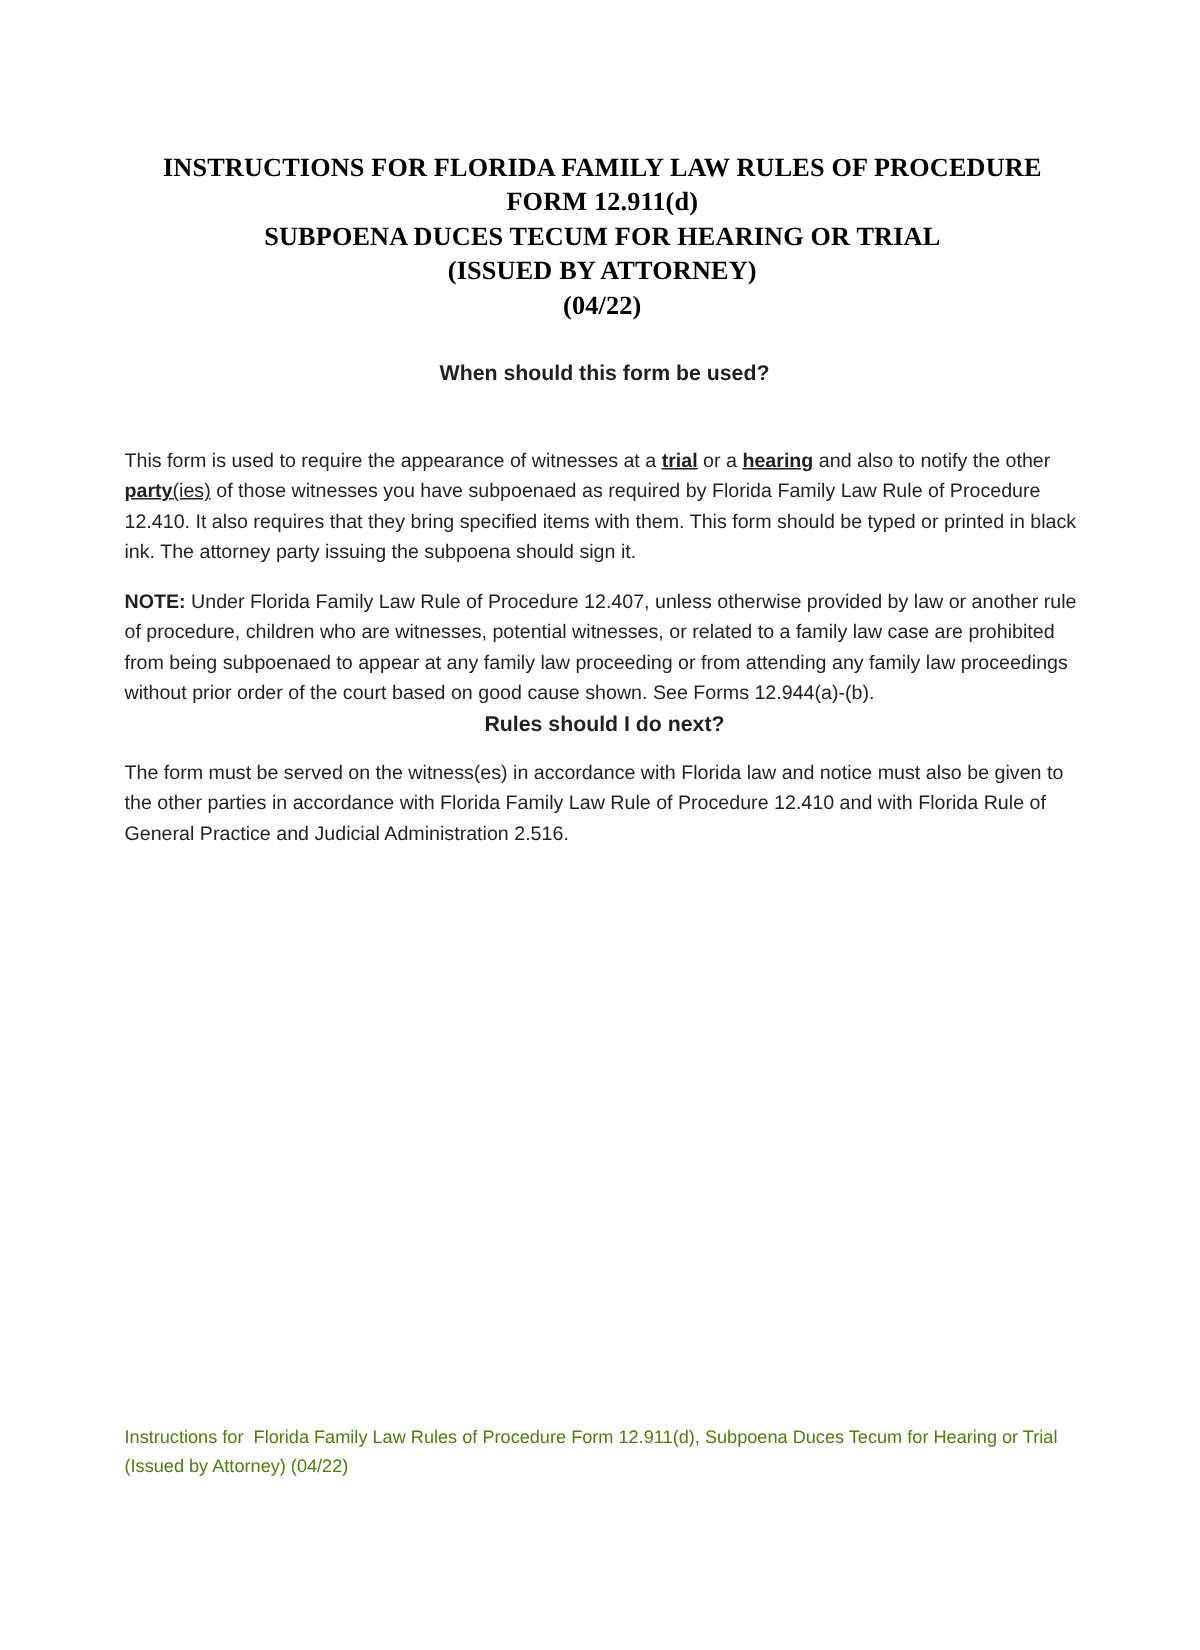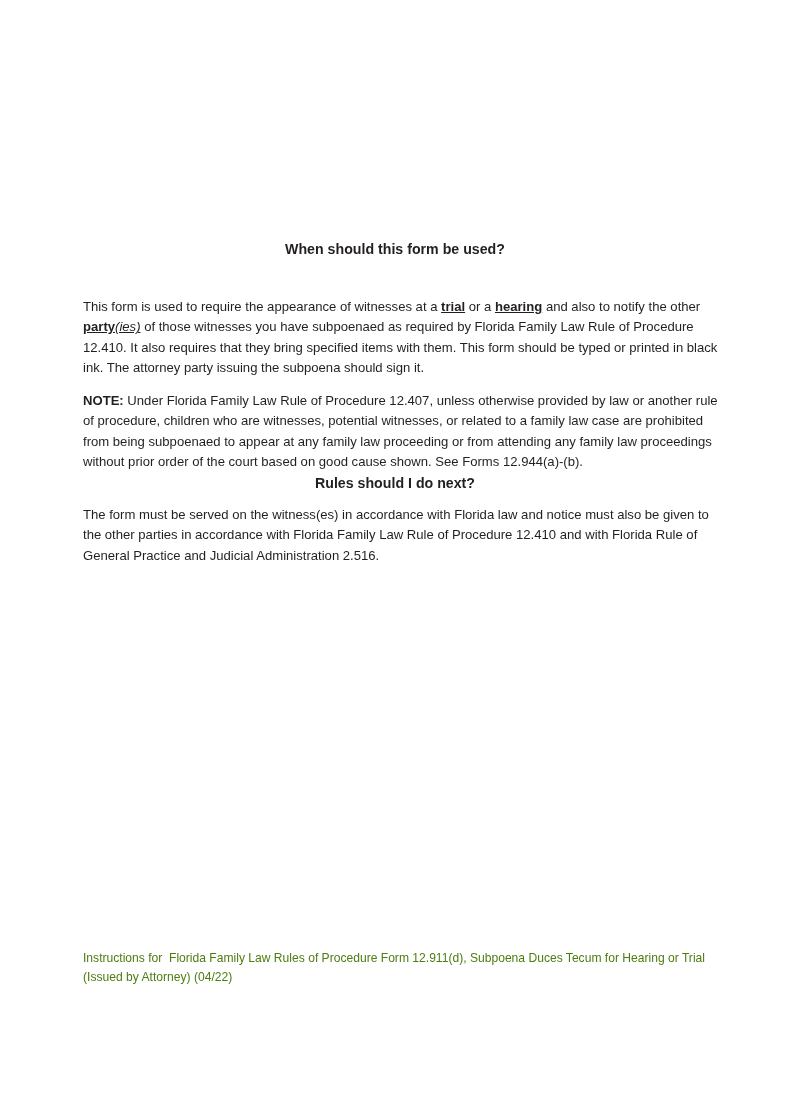--- a/index.html
+++ b/index.html
@@ -36,21 +36,21 @@
     font-size: 17.5px;
     line-height: 23px;
     letter-spacing: 0.1px;
     color: #000000;
   }
   .title-line { display: block; white-space: nowrap; }
 
   
   .section-heading {
     position: absolute;
-    left: 75px;
+    left: 83px;
     width: 640px;
     text-align: center;
     font-family: "Liberation Sans", sans-serif;
     font-weight: bold;
     font-size: 14.2px;
     line-height: 18px;
     color: #231f20;
   }
   #heading-when { top: 240px; }
   #heading-next { top: 474px; }
@@ -64,41 +64,48 @@
     font-size: 13.1px;
     line-height: 20.3px;
     color: #231f20;
     text-align: left;
   }
   #para-usage { top: 284px; }
   #para-note  { top: 372px; margin-top: 19px; }
   #para-next  { top: 492px; }
 
   .b        { font-weight: bold; }
-  .u        { text-decoration: underline; font-style: italic; }
+  .u        { text-decoration: underline; }
   .bu       { font-weight: bold; text-decoration: underline; }
 
   
   .footer {
     position: absolute;
     left: 83px;
     top: 949px;
     width: 652px;
     font-family: "Liberation Sans", sans-serif;
     font-size: 12.1px;
     line-height: 18.5px;
     color: #4d7c0f;
     white-space: pre-wrap;
   }
 </style>
 </head>
 <body>
 
 <div class="page">
 
+  <div class="title-block">
+    <span class="title-line">INSTRUCTIONS FOR FLORIDA FAMILY LAW RULES OF PROCEDURE</span>
+    <span class="title-line">FORM 12.911(d)</span>
+    <span class="title-line">SUBPOENA DUCES TECUM FOR HEARING OR TRIAL</span>
+    <span class="title-line">(ISSUED BY ATTORNEY)</span>
+    <span class="title-line">(04/22)</span>
+  </div>
 
   <div class="section-heading" id="heading-when">When should this form be used?</div>
 
   <p class="body-text" id="para-usage">
     <span>This form is used to require the appearance of witnesses at a </span><a class="bu" href="#" style="color:inherit;">trial</a><span> or a </span><a class="bu" href="#" style="color:inherit;">hearing</a><span> and also to notify the other </span><a class="bu" href="#" style="color:inherit;">party</a><span class="u">(ies)</span><span> of those witnesses you have subpoenaed as required by Florida Family Law Rule of Procedure 12.410. It also requires that they bring specified items with them. This form should be typed or printed in black ink. The attorney party issuing the subpoena should sign it.</span>
   </p>
 
   <p class="body-text" id="para-note">
     <span class="b">NOTE:</span><span> Under Florida Family Law Rule of Procedure 12.407, unless otherwise provided by law or another rule of procedure, children who are witnesses, potential witnesses, or related to a family law case are prohibited from being subpoenaed to appear at any family law proceeding or from attending any family law proceedings without prior order of the court based on good cause shown. See Forms 12.944(a)-(b).</span>
   </p>

